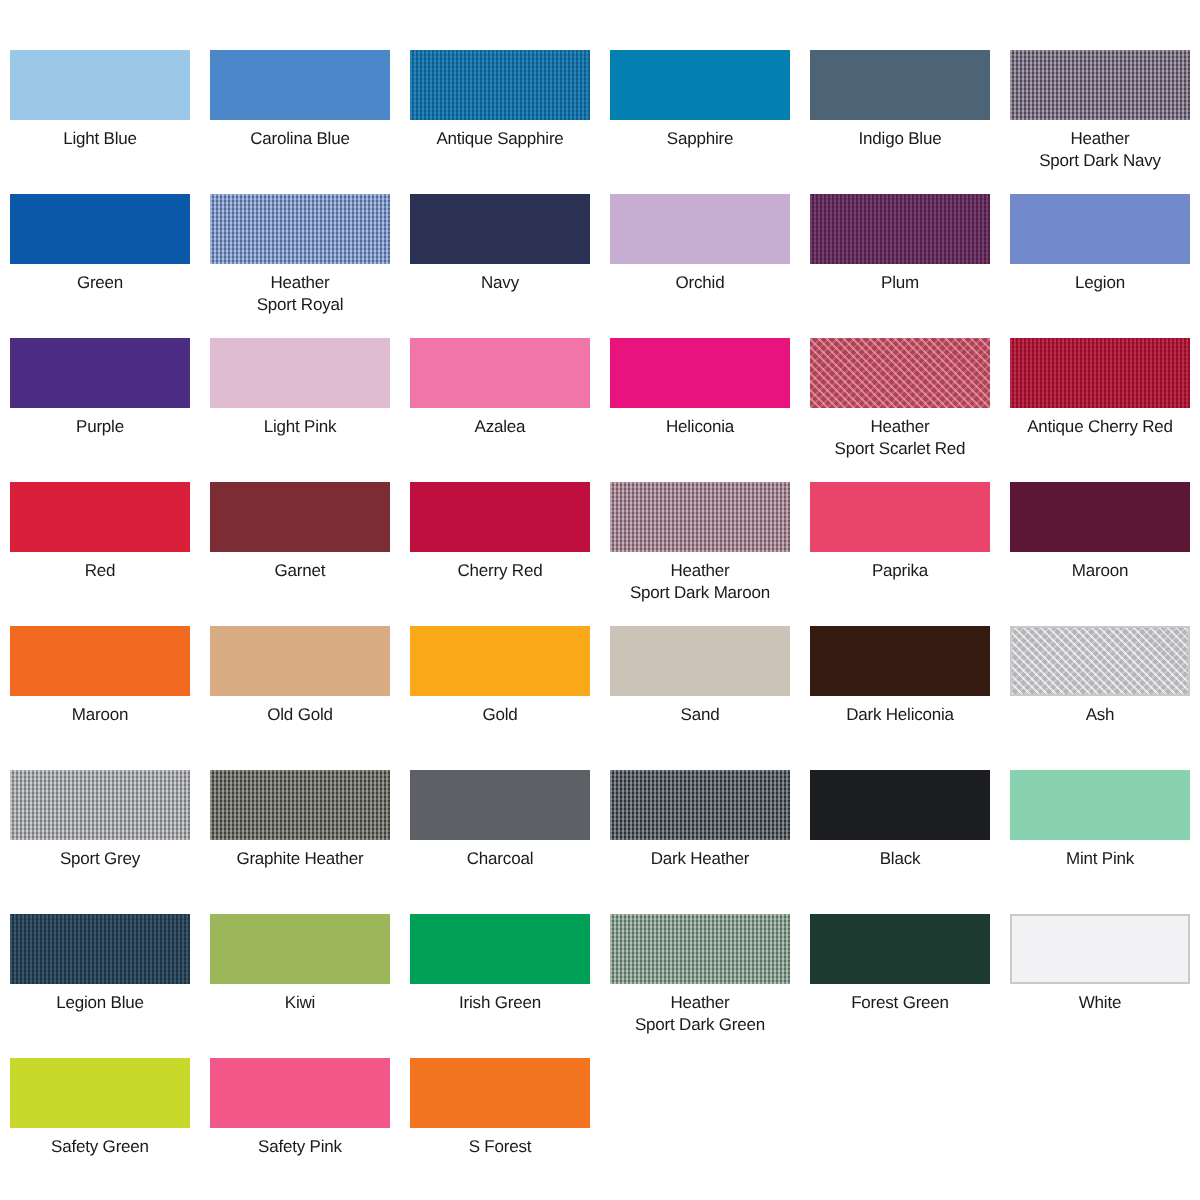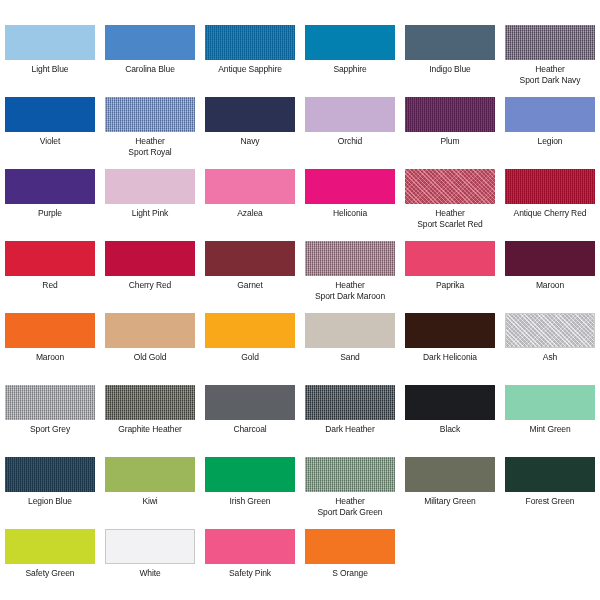--- a/index.html
+++ b/index.html
@@ -105,21 +105,21 @@
     </div>
     <div class="swatch-cell">
       <div class="swatch-chip" style="background-color: rgb(107, 95, 118);">
         <div class="tex tex-heather"></div>
       </div>
       <div class="swatch-label">Heather
 Sport Dark Navy</div>
     </div>
     <div class="swatch-cell">
       <div class="swatch-chip" style="background-color: rgb(11, 87, 168);"></div>
-      <div class="swatch-label">Violet</div>
+      <div class="swatch-label">Green</div>
     </div>
     <div class="swatch-cell">
       <div class="swatch-chip" style="background-color: rgb(111, 146, 210);">
         <div class="tex tex-heather"></div>
       </div>
       <div class="swatch-label">Heather
 Sport Royal</div>
     </div>
     <div class="swatch-cell">
       <div class="swatch-chip" style="background-color: rgb(42, 49, 82);"></div>
@@ -166,28 +166,28 @@
       <div class="swatch-chip" style="background-color: rgb(176, 12, 47);">
         <div class="tex tex-knit"></div>
       </div>
       <div class="swatch-label">Antique Cherry Red</div>
     </div>
     <div class="swatch-cell">
       <div class="swatch-chip" style="background-color: rgb(216, 30, 56);"></div>
       <div class="swatch-label">Red</div>
     </div>
     <div class="swatch-cell">
+      <div class="swatch-chip" style="background-color: rgb(123, 44, 52);"></div>
+      <div class="swatch-label">Garnet</div>
+    </div>
+    <div class="swatch-cell">
       <div class="swatch-chip" style="background-color: rgb(191, 15, 63);"></div>
       <div class="swatch-label">Cherry Red</div>
     </div>
     <div class="swatch-cell">
-      <div class="swatch-chip" style="background-color: rgb(123, 44, 52);"></div>
-      <div class="swatch-label">Garnet</div>
-    </div>
-    <div class="swatch-cell">
       <div class="swatch-chip" style="background-color: rgb(163, 121, 138);">
         <div class="tex tex-heather"></div>
       </div>
       <div class="swatch-label">Heather
 Sport Dark Maroon</div>
     </div>
     <div class="swatch-cell">
       <div class="swatch-chip" style="background-color: rgb(232, 68, 108);"></div>
       <div class="swatch-label">Paprika</div>
     </div>
@@ -242,21 +242,21 @@
         <div class="tex tex-heather"></div>
       </div>
       <div class="swatch-label">Dark Heather</div>
     </div>
     <div class="swatch-cell">
       <div class="swatch-chip" style="background-color: rgb(27, 29, 33);"></div>
       <div class="swatch-label">Black</div>
     </div>
     <div class="swatch-cell">
       <div class="swatch-chip" style="background-color: rgb(137, 210, 176);"></div>
-      <div class="swatch-label">Mint Green</div>
+      <div class="swatch-label">Mint Pink</div>
     </div>
     <div class="swatch-cell">
       <div class="swatch-chip" style="background-color: rgb(30, 60, 82);">
         <div class="tex tex-knit"></div>
       </div>
       <div class="swatch-label">Legion Blue</div>
     </div>
     <div class="swatch-cell">
       <div class="swatch-chip" style="background-color: rgb(156, 183, 90);"></div>
       <div class="swatch-label">Kiwi</div>
@@ -266,37 +266,33 @@
       <div class="swatch-label">Irish Green</div>
     </div>
     <div class="swatch-cell">
       <div class="swatch-chip" style="background-color: rgb(123, 155, 132);">
         <div class="tex tex-heather"></div>
       </div>
       <div class="swatch-label">Heather
 Sport Dark Green</div>
     </div>
     <div class="swatch-cell">
-      <div class="swatch-chip" style="background-color: rgb(107, 109, 92);"></div>
-      <div class="swatch-label">Military Green</div>
-    </div>
-    <div class="swatch-cell">
       <div class="swatch-chip" style="background-color: rgb(29, 59, 49);"></div>
       <div class="swatch-label">Forest Green</div>
     </div>
     <div class="swatch-cell">
+      <div class="swatch-chip bordered" style="background-color: rgb(242, 242, 244);"></div>
+      <div class="swatch-label">White</div>
+    </div>
+    <div class="swatch-cell">
       <div class="swatch-chip" style="background-color: rgb(201, 217, 43);"></div>
       <div class="swatch-label">Safety Green</div>
     </div>
     <div class="swatch-cell">
-      <div class="swatch-chip bordered" style="background-color: rgb(242, 242, 244);"></div>
-      <div class="swatch-label">White</div>
-    </div>
-    <div class="swatch-cell">
       <div class="swatch-chip" style="background-color: rgb(242, 87, 138);"></div>
       <div class="swatch-label">Safety Pink</div>
     </div>
     <div class="swatch-cell">
       <div class="swatch-chip" style="background-color: rgb(244, 117, 33);"></div>
-      <div class="swatch-label">S  Orange</div>
+      <div class="swatch-label">S  Forest</div>
     </div>
     <div class="swatch-cell empty"></div>
   </div>
 
 </body></html>

